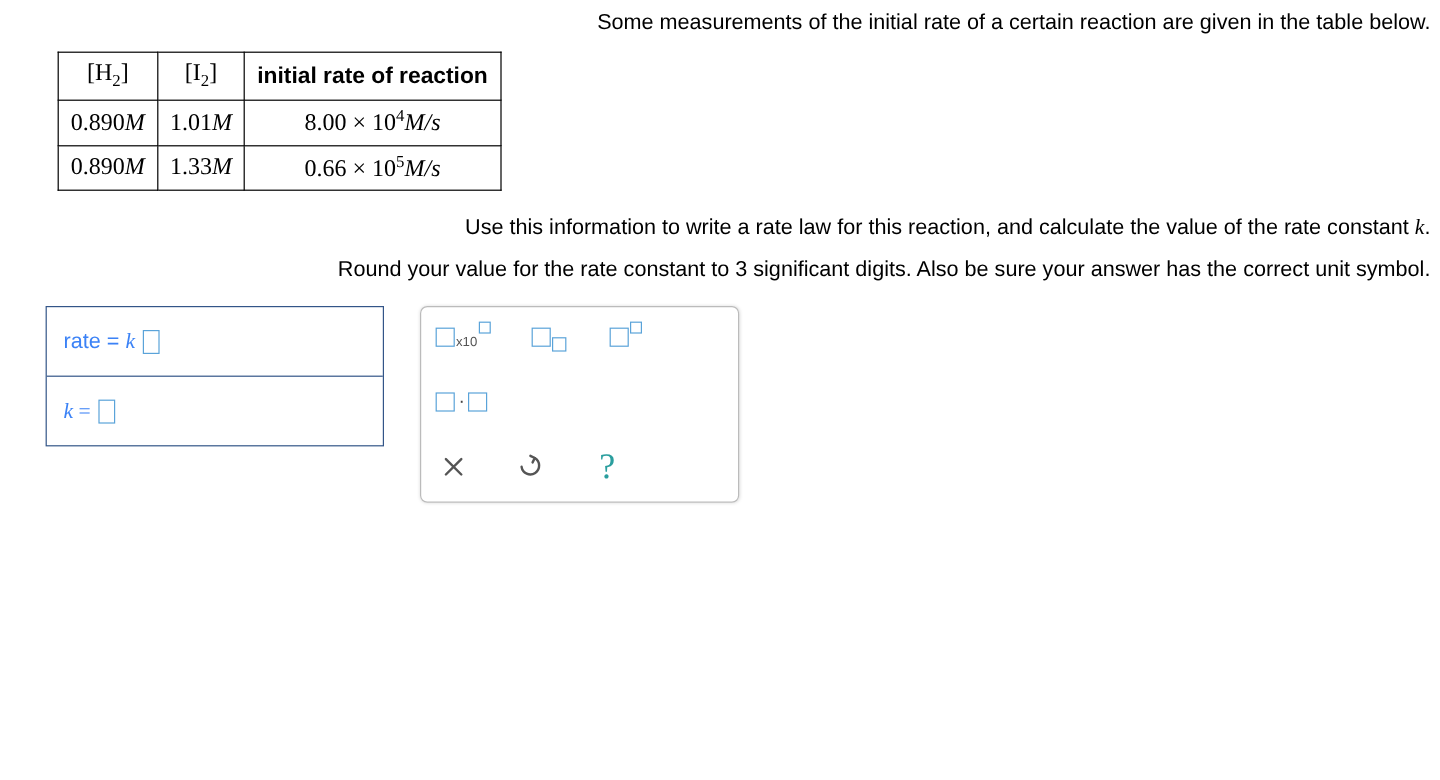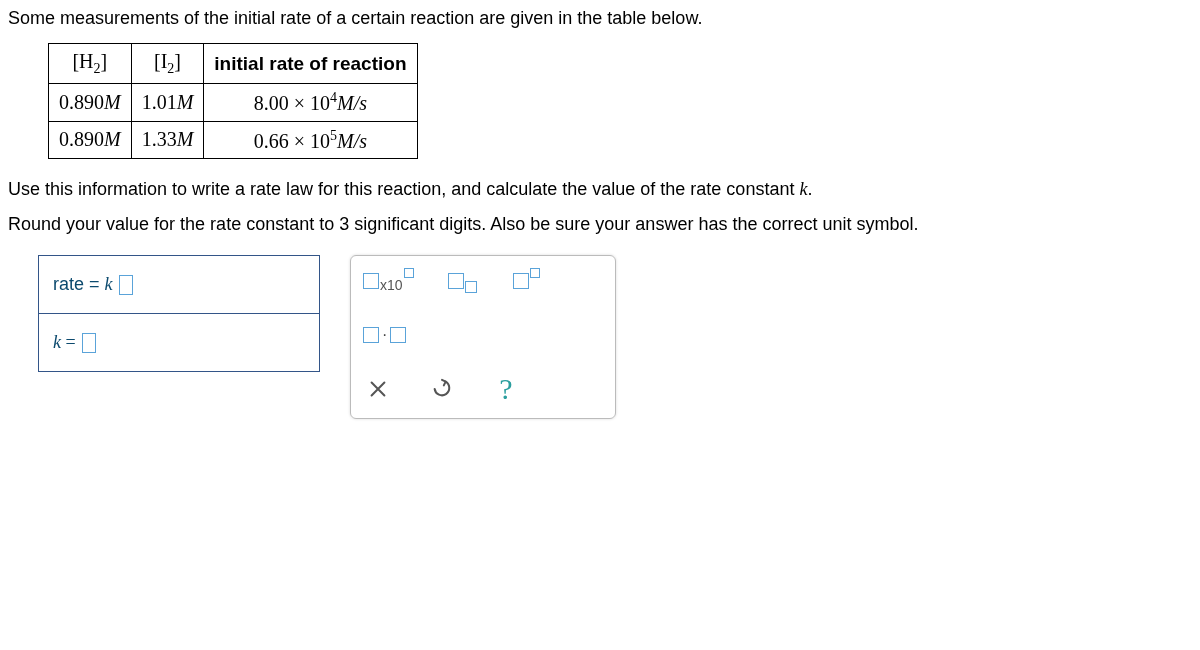--- a/index.html
+++ b/index.html
@@ -7,20 +7,21 @@
     font-size: 18px;
     color: #000;
     margin: 0;
     padding: 8px;
     background: #fff;
     width: 1200px;
     box-sizing: border-box;
   }
   .prompt-line {
     margin-bottom: 14px;
+    text-align: right;
   }
   .data-table {
     border-collapse: collapse;
     margin-left: 40px;
     margin-bottom: 20px;
     border-radius: 14px;
   }
   .data-table td, .data-table th {
     border: 1.5px solid #000;
     padding: 6px 10px;
@@ -60,21 +61,21 @@
     border: 1.5px solid #358;
     width: 280px;
   }
   .answer-row {
     padding: 18px 14px;
     border-bottom: 1.5px solid #358;
     font-size: 18px;
     display: flex;
     align-items: center;
     gap: 6px;
-    color: #0c4a6e;
+    color: #3b82f6;
   }
   .answer-row:last-child { border-bottom: none; }
   .placeholder-box {
     display: inline-block;
     width: 12px;
     height: 18px;
     border: 1px solid #5aa3d9;
     background: #fff;
   }
   .tool-panel {
@@ -103,21 +104,21 @@
     display: inline-block;
     border: 1.5px solid #5aa3d9;
     background: #fff;
   }
   .sq14 { width:14px; height:14px; }
   .sq10 { width:10px; height:10px; }
   .sq8  { width:8px;  height:8px; }
   .dot { font-size:16px; color:#444; }
   .icon-x svg, .icon-undo svg { width:22px; height:22px; }
   .icon-q { font-family:"Times New Roman",serif; font-size:30px; color:#2a9e9e; }
-  .x10 { font-size:14px; color:#555; margin-left:1px; }
+  .x10 { font-size:11px; color:#555; margin-left:1px; }
 </style>
 </head>
 <body>
 
 <div class="prompt-line">Some measurements of the initial rate of a certain reaction are given in the table below.</div>
 
 <table class="data-table">
   <tbody>
       <tr>
     <th>

